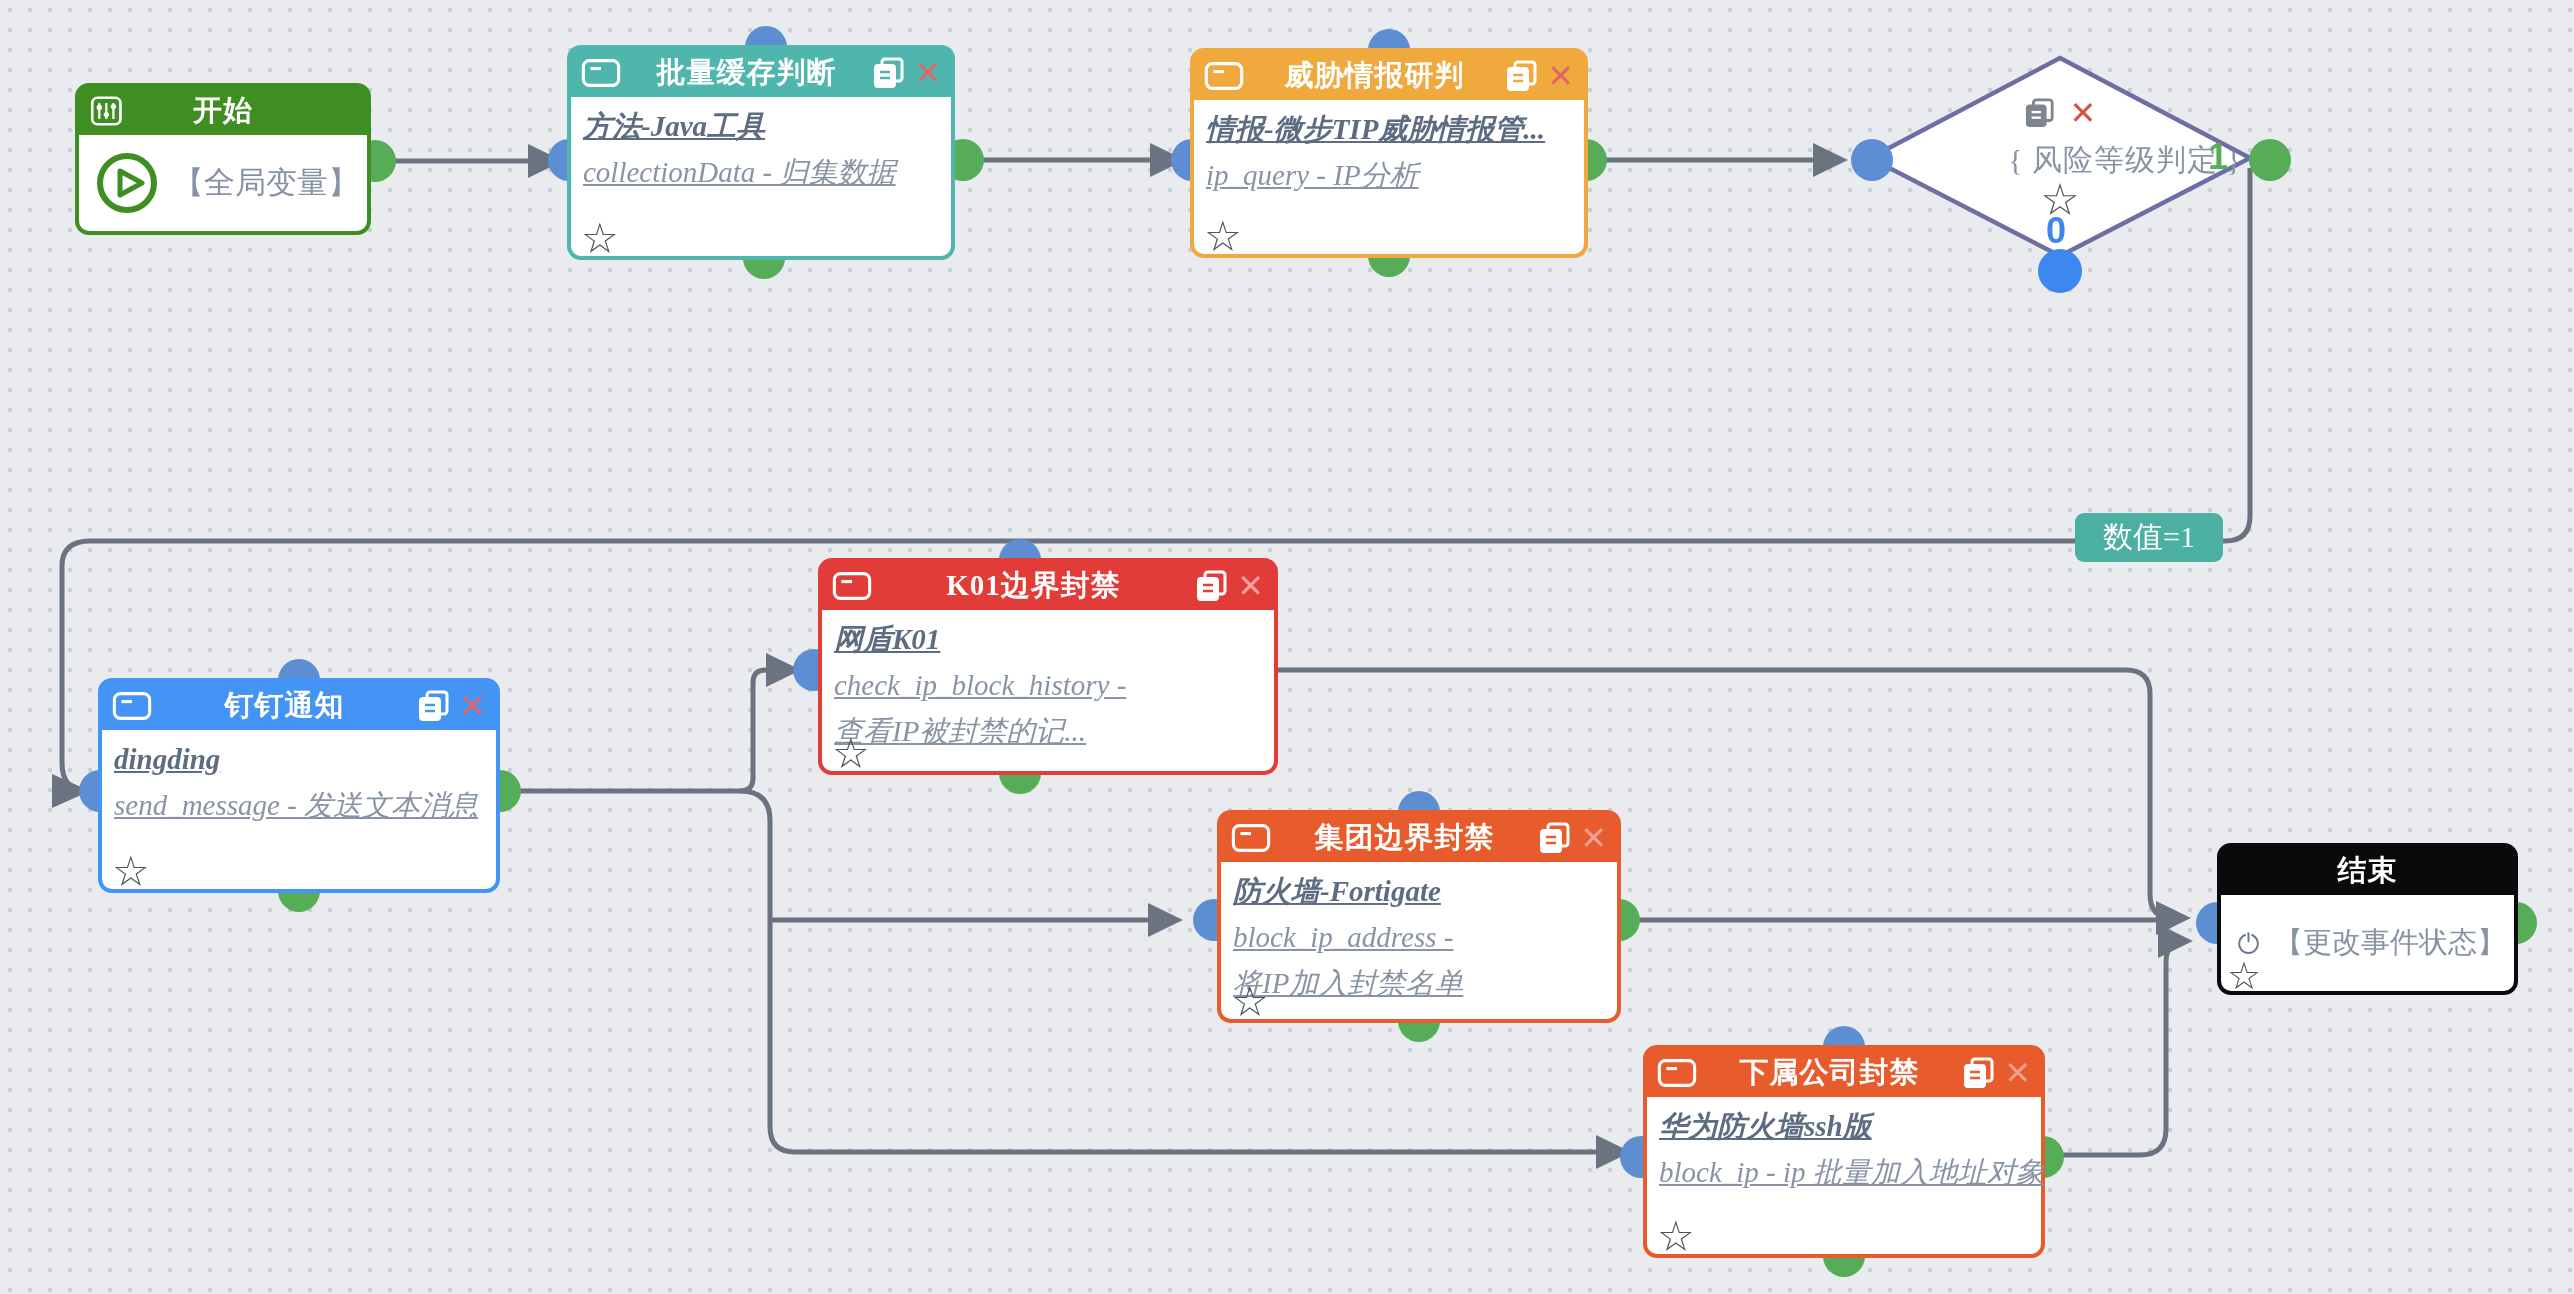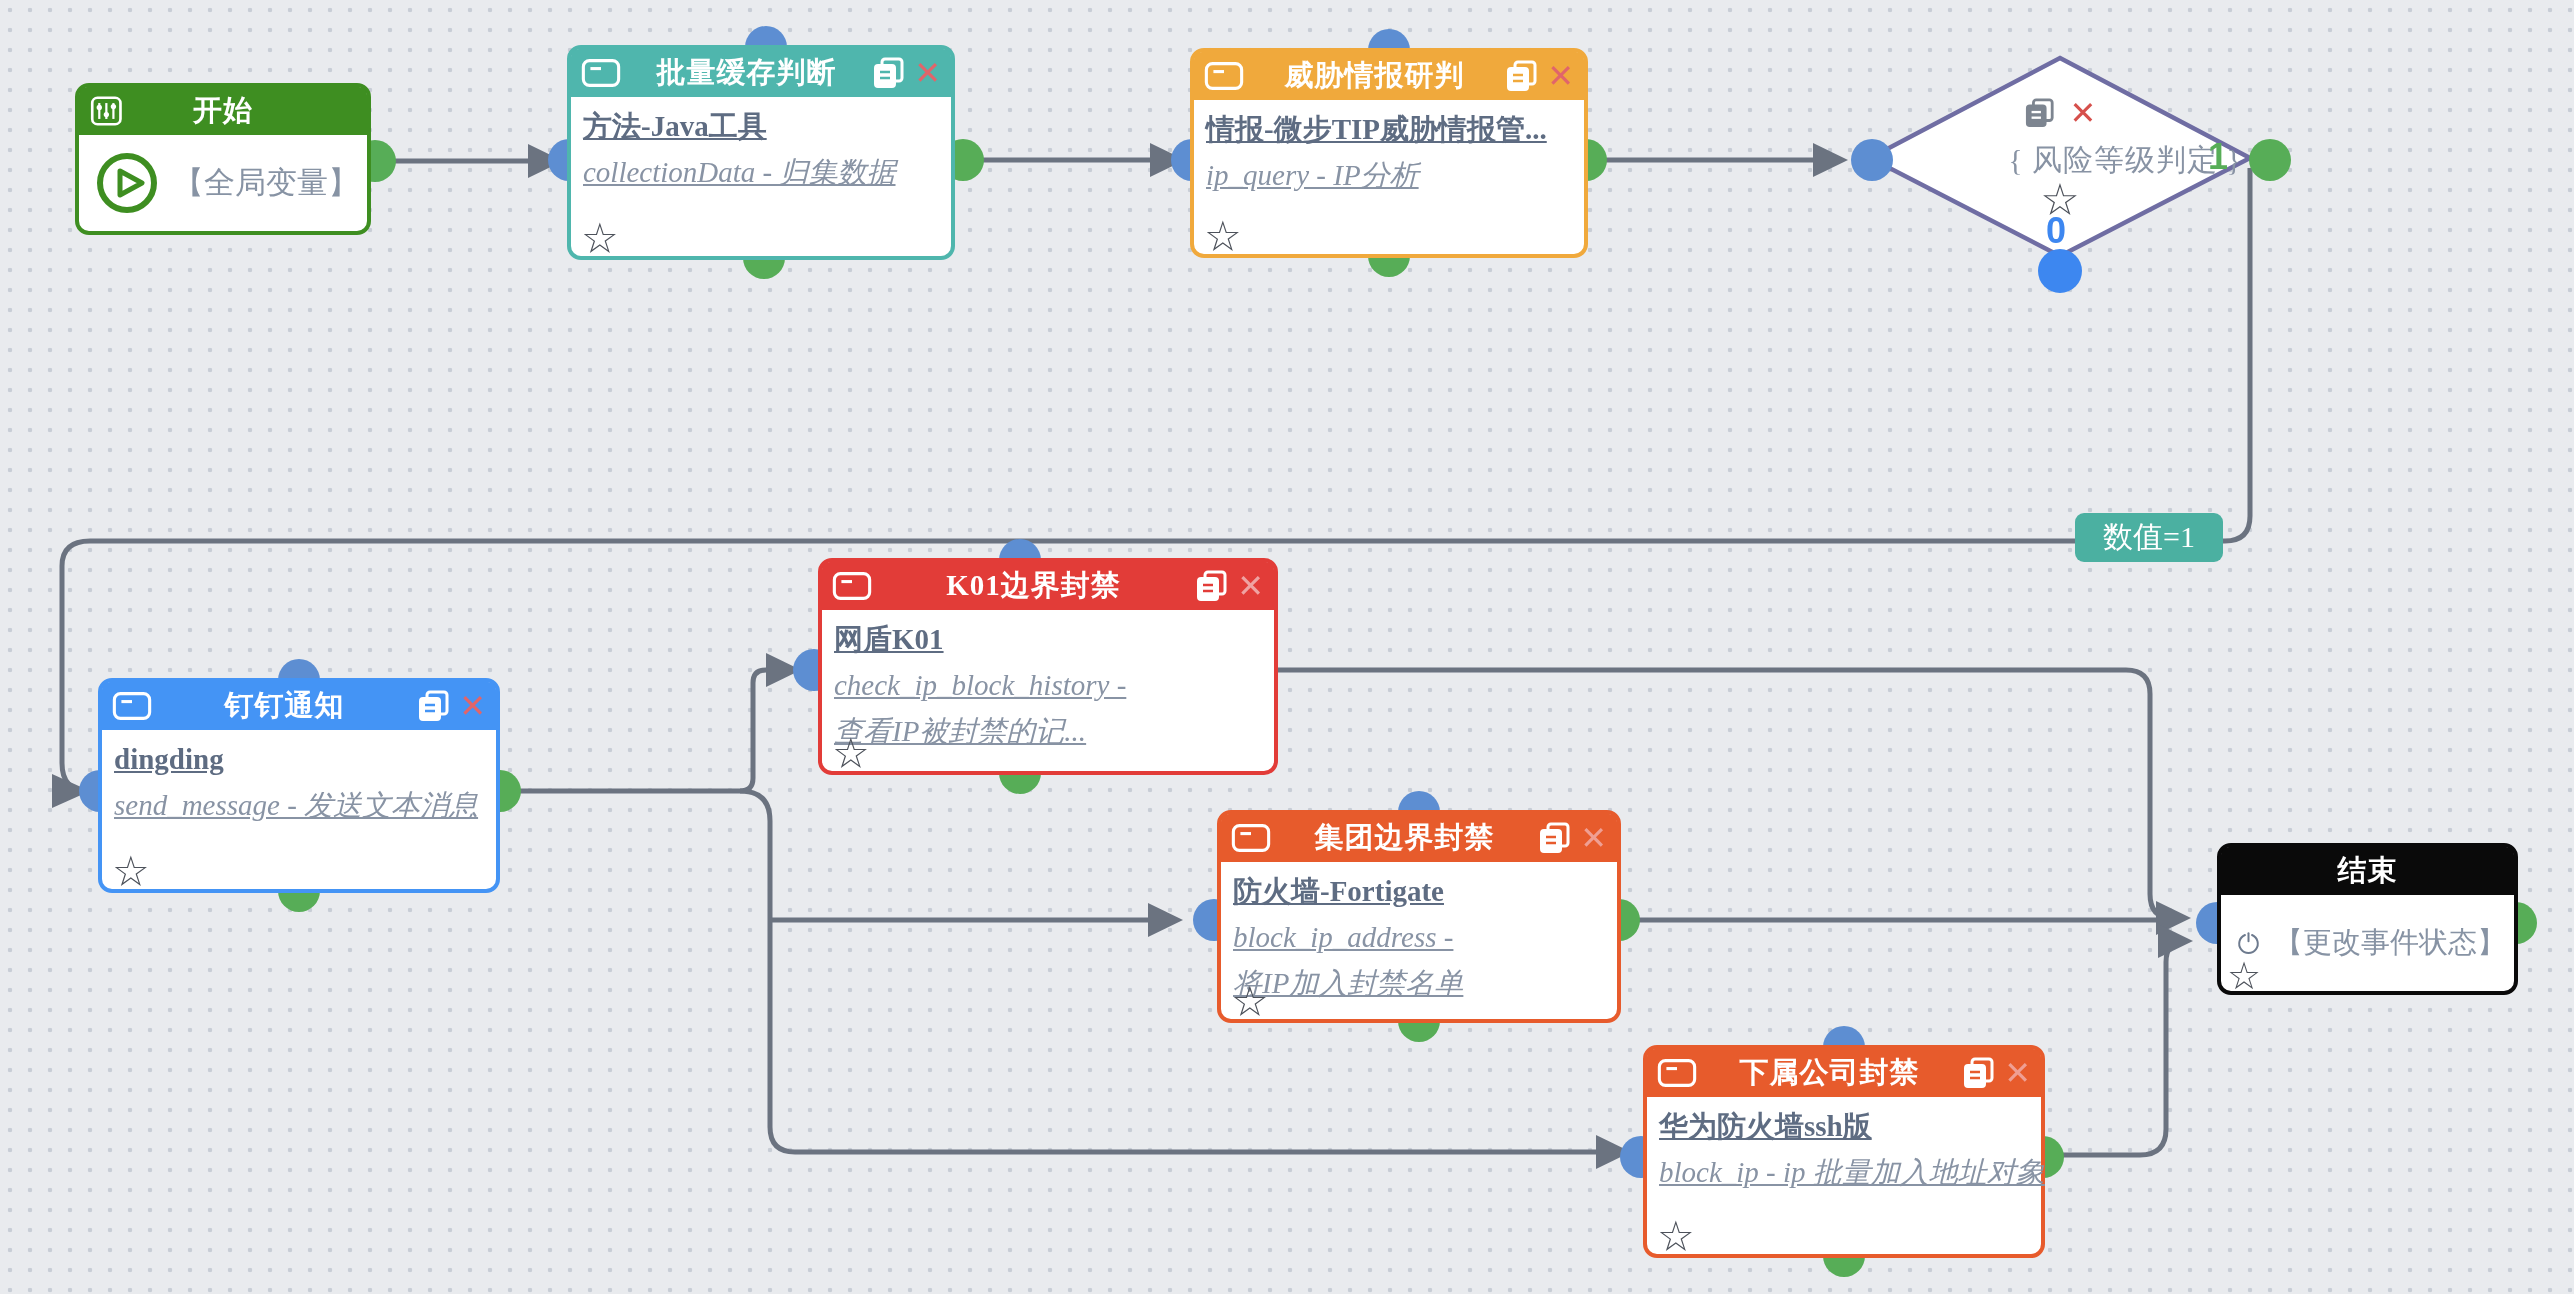--- a/index.html
+++ b/index.html
@@ -16,21 +16,21 @@
     border-radius:14px;box-sizing:border-box;}
   .hd{height:48px;background:var(--hc);border-radius:8px 8px 0 0;display:flex;
     align-items:center;padding:0 10px;gap:8px;}
   .ttl{flex:1;text-align:center;color:#fff;font-weight:bold;font-size:29px;letter-spacing:1px;}
   .ic-win{width:40px;height:30px;flex:0 0 auto;}
   .ic-copy{width:34px;height:32px;flex:0 0 auto;}
   .ic-x{color:#e1656a;font-size:32px;font-weight:bold;line-height:30px;font-family:"DejaVu Sans",sans-serif;}
   .n-k01 .ic-x{color:#efa3a2;}
   .n-group .ic-x,.n-sub .ic-x{color:#ef9f93;}
   .bd{position:relative;padding:6px 12px 0 12px;height:calc(100% - 48px);box-sizing:border-box;}
-  .l1{font-weight:bold;font-size:29px;color:#5e6c82;text-decoration:underline;line-height:46px;white-space:nowrap;}
+  .l1{font-weight:bold;font-size:29px;color:#5e6c82;text-decoration:underline;line-height:46px;white-space:nowrap;font-style:italic;}
   .l2,.l3{font-style:italic;font-size:29px;color:#8893a4;text-decoration:underline;line-height:46px;white-space:nowrap;}
   .star{position:absolute;left:10px;bottom:-4px;font-size:42px;color:#4d525b;line-height:42px;
     font-family:"DejaVu Sans",sans-serif;font-style:normal;}
 
   
   .n-start{left:75px;top:83px;width:296px;height:152px;--hc:#3e8e21;}
   .n-batch{left:567px;top:45px;width:388px;height:215px;--hc:#4fb6ad;}
   .n-intel{left:1190px;top:48px;width:398px;height:210px;--hc:#f0a93c;}
   .n-ding{left:98px;top:678px;width:402px;height:215px;--hc:#4494f5;}
   .n-k01{left:818px;top:558px;width:460px;height:217px;--hc:#e23c38;}

